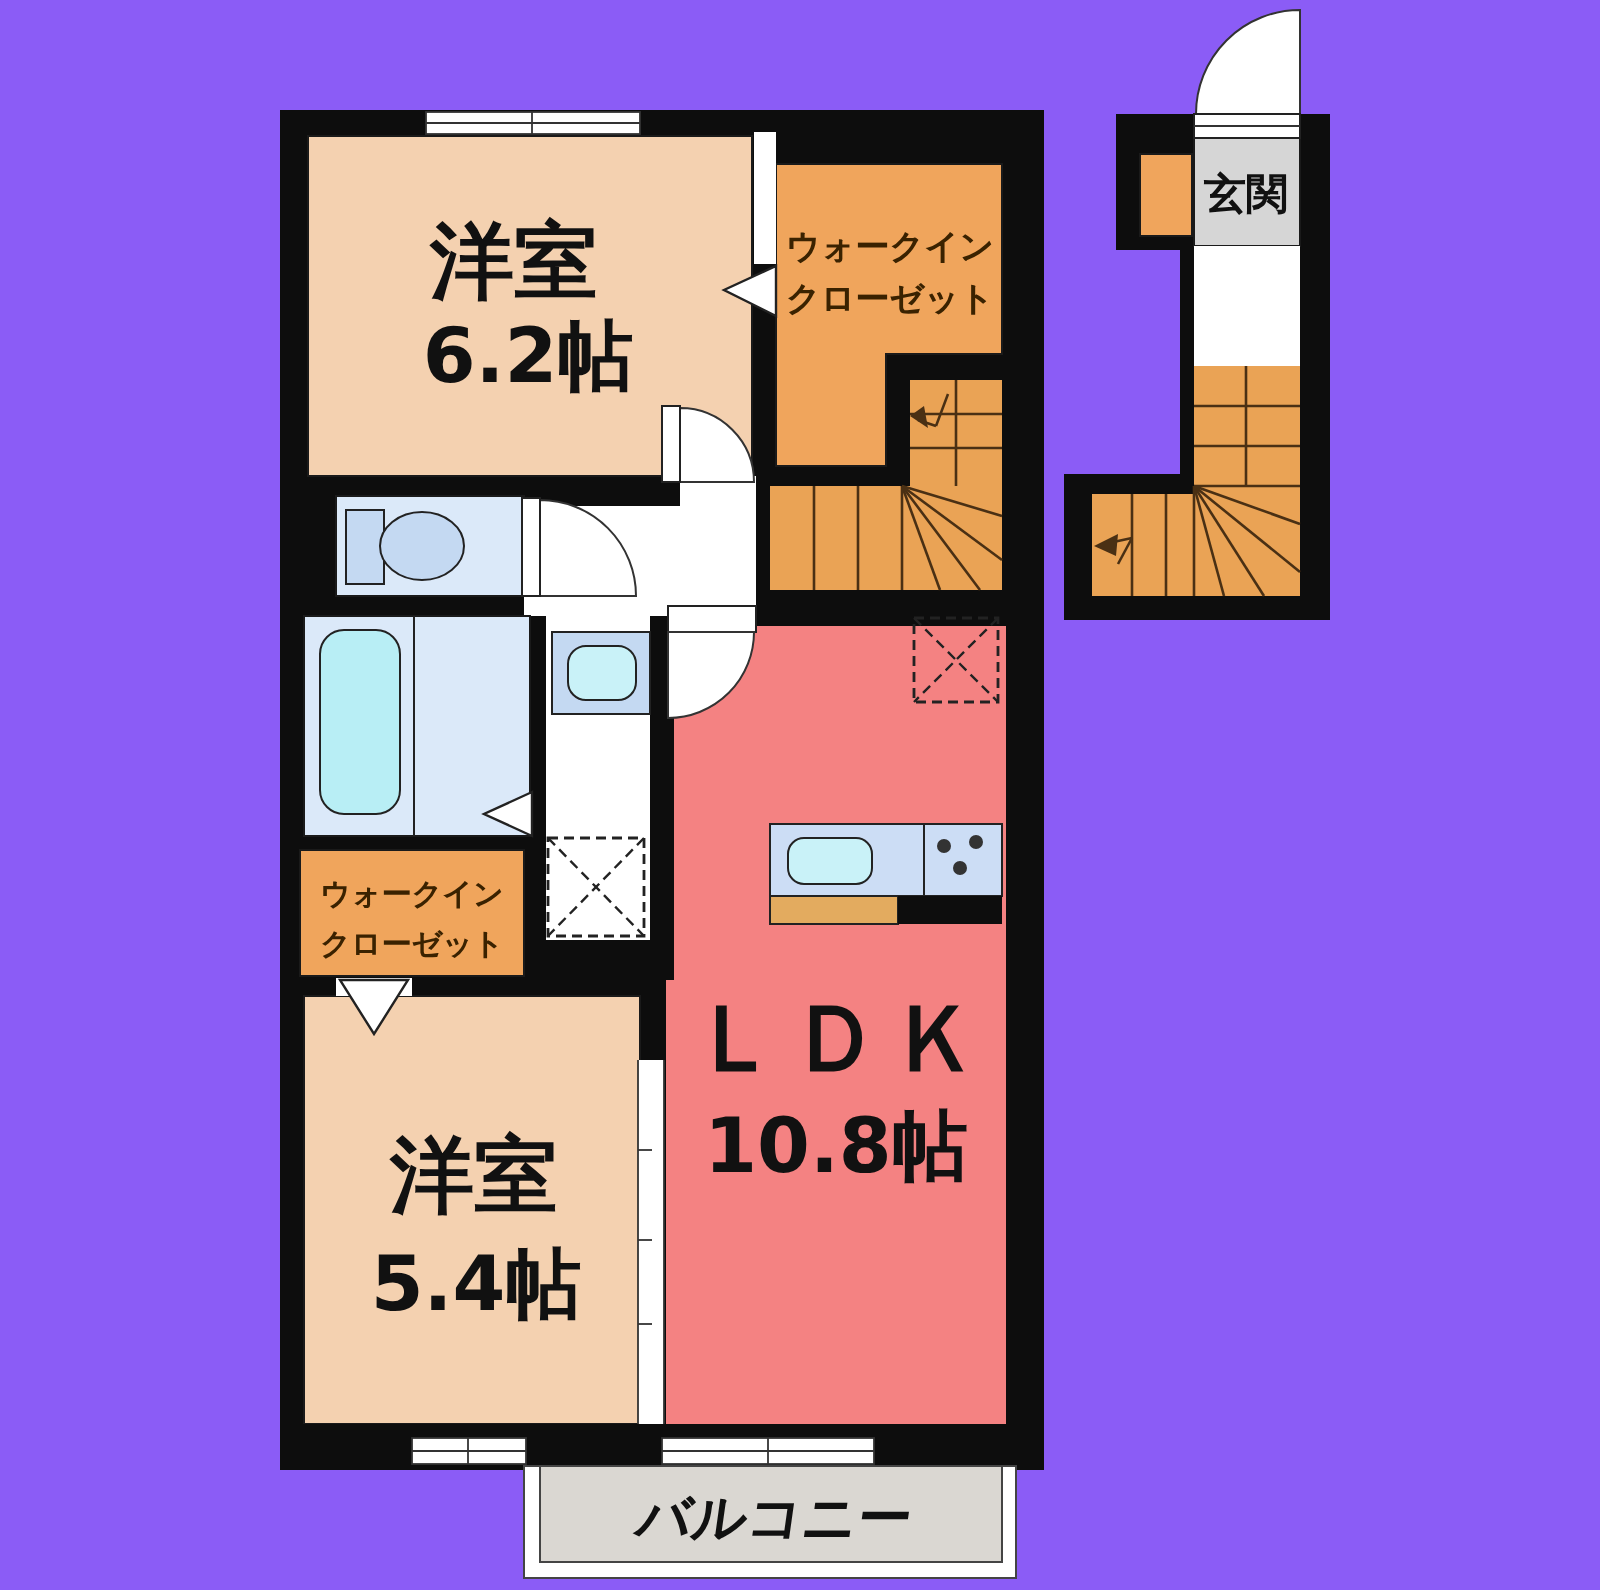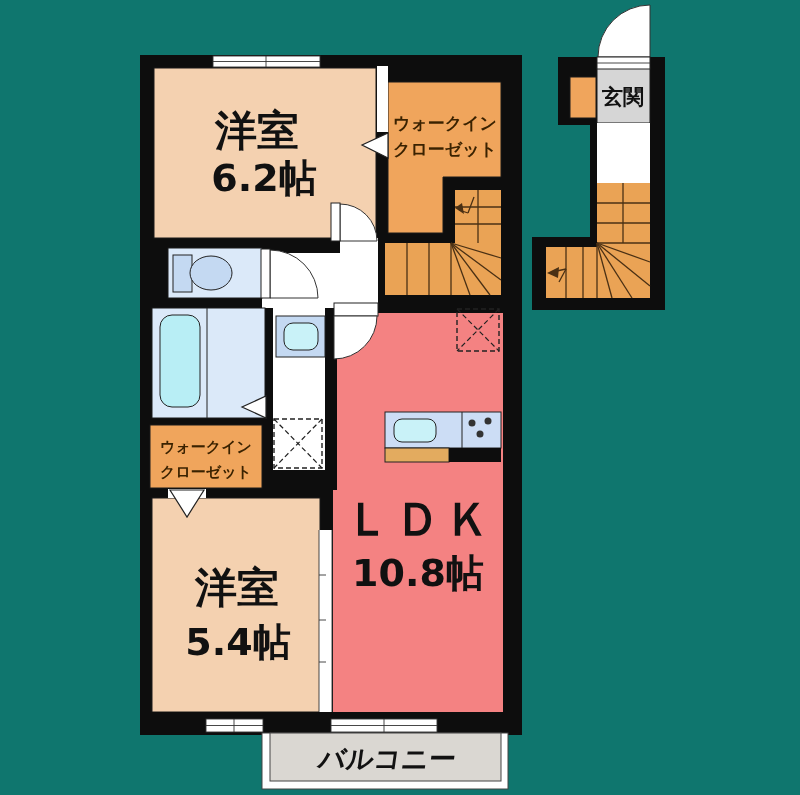--- a/index.html
+++ b/index.html
@@ -1,16 +1,16 @@
 <!DOCTYPE html>
 <html><head>
 <meta charset="utf-8">
 <style>
   html,body{margin:0;padding:0;background:#ffffff;}
-  .stage{width:800px;height:795px;position:relative;background:#0f766e;
+  .stage{width:800px;height:795px;position:relative;background:#8b5cf6;
          font-family:"DejaVu Sans", sans-serif;}
   svg{display:block;}
   text{font-family:"DejaVu Sans", sans-serif;font-weight:bold;fill:#111;}
   .room-label-lg{font-size:42px;}
   .room-size-lg{font-size:38px;}
   .wic-label{font-size:17px;fill:#3a2200;}
   .wic-label-sm{font-size:15px;fill:#3a2200;}
   .ldk-label{font-size:46px;letter-spacing:4px;}
   .genkan-label{font-size:21px;}
   .balcony-label{font-size:27px;}

